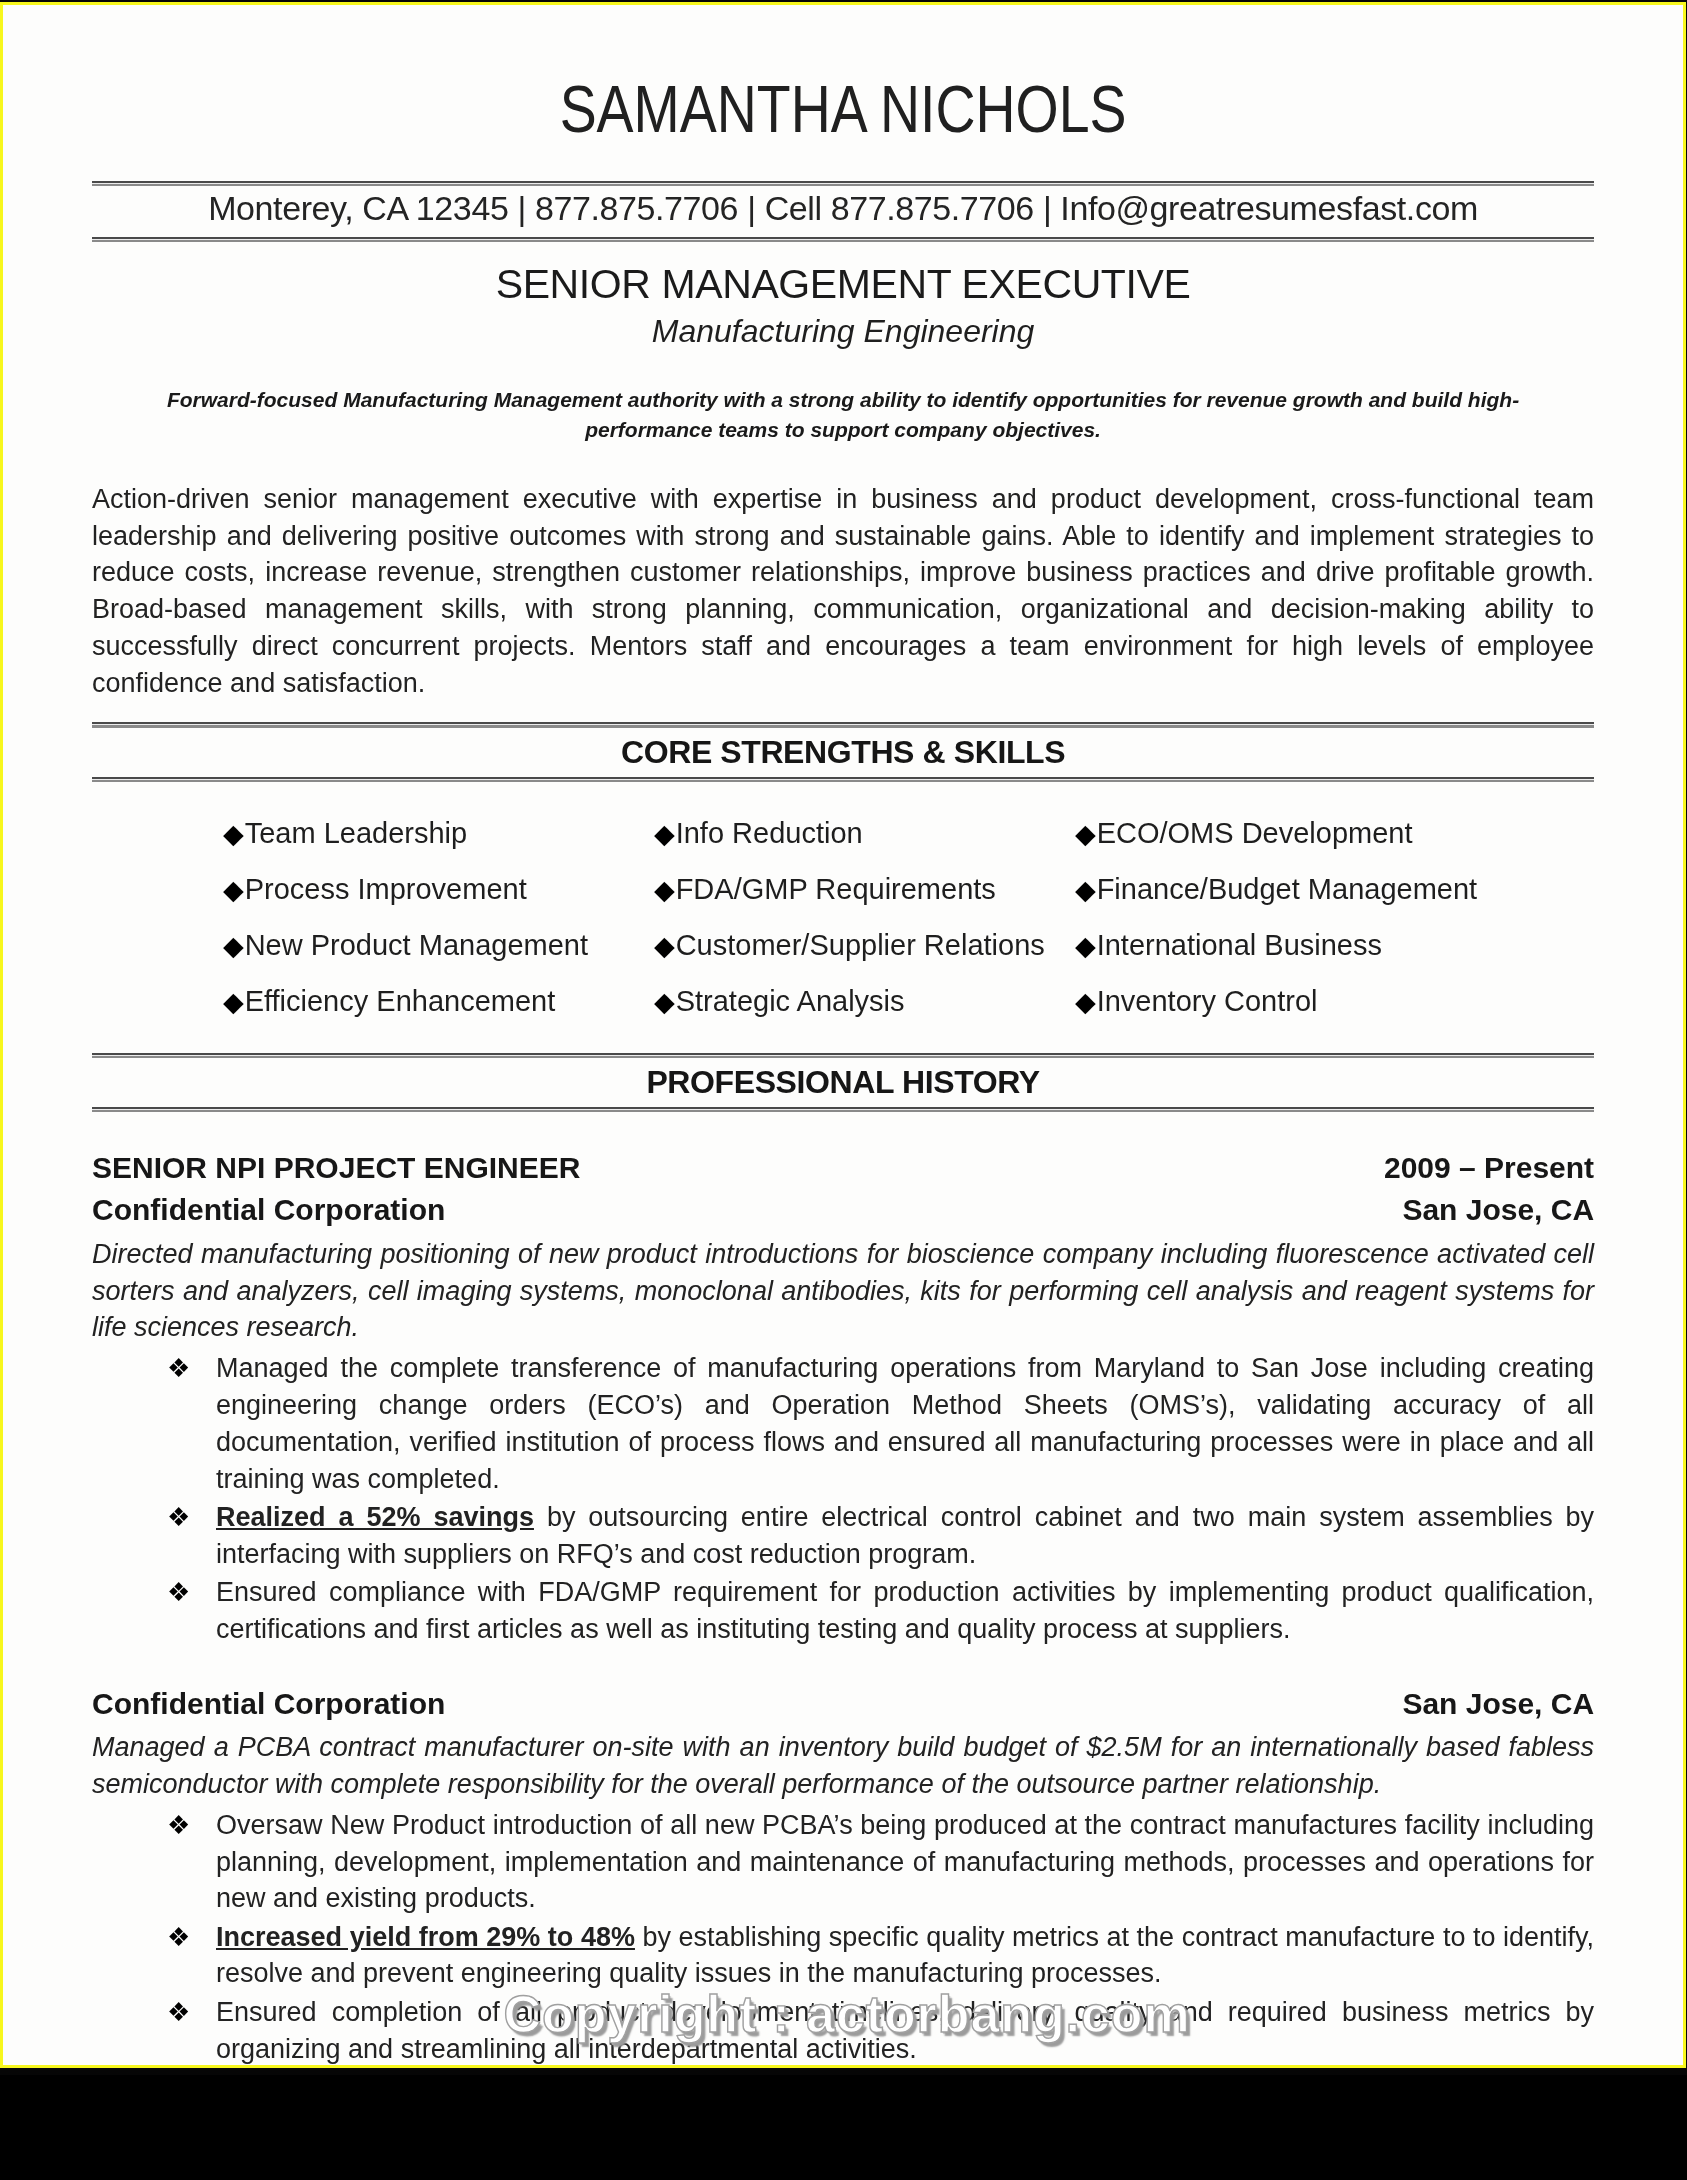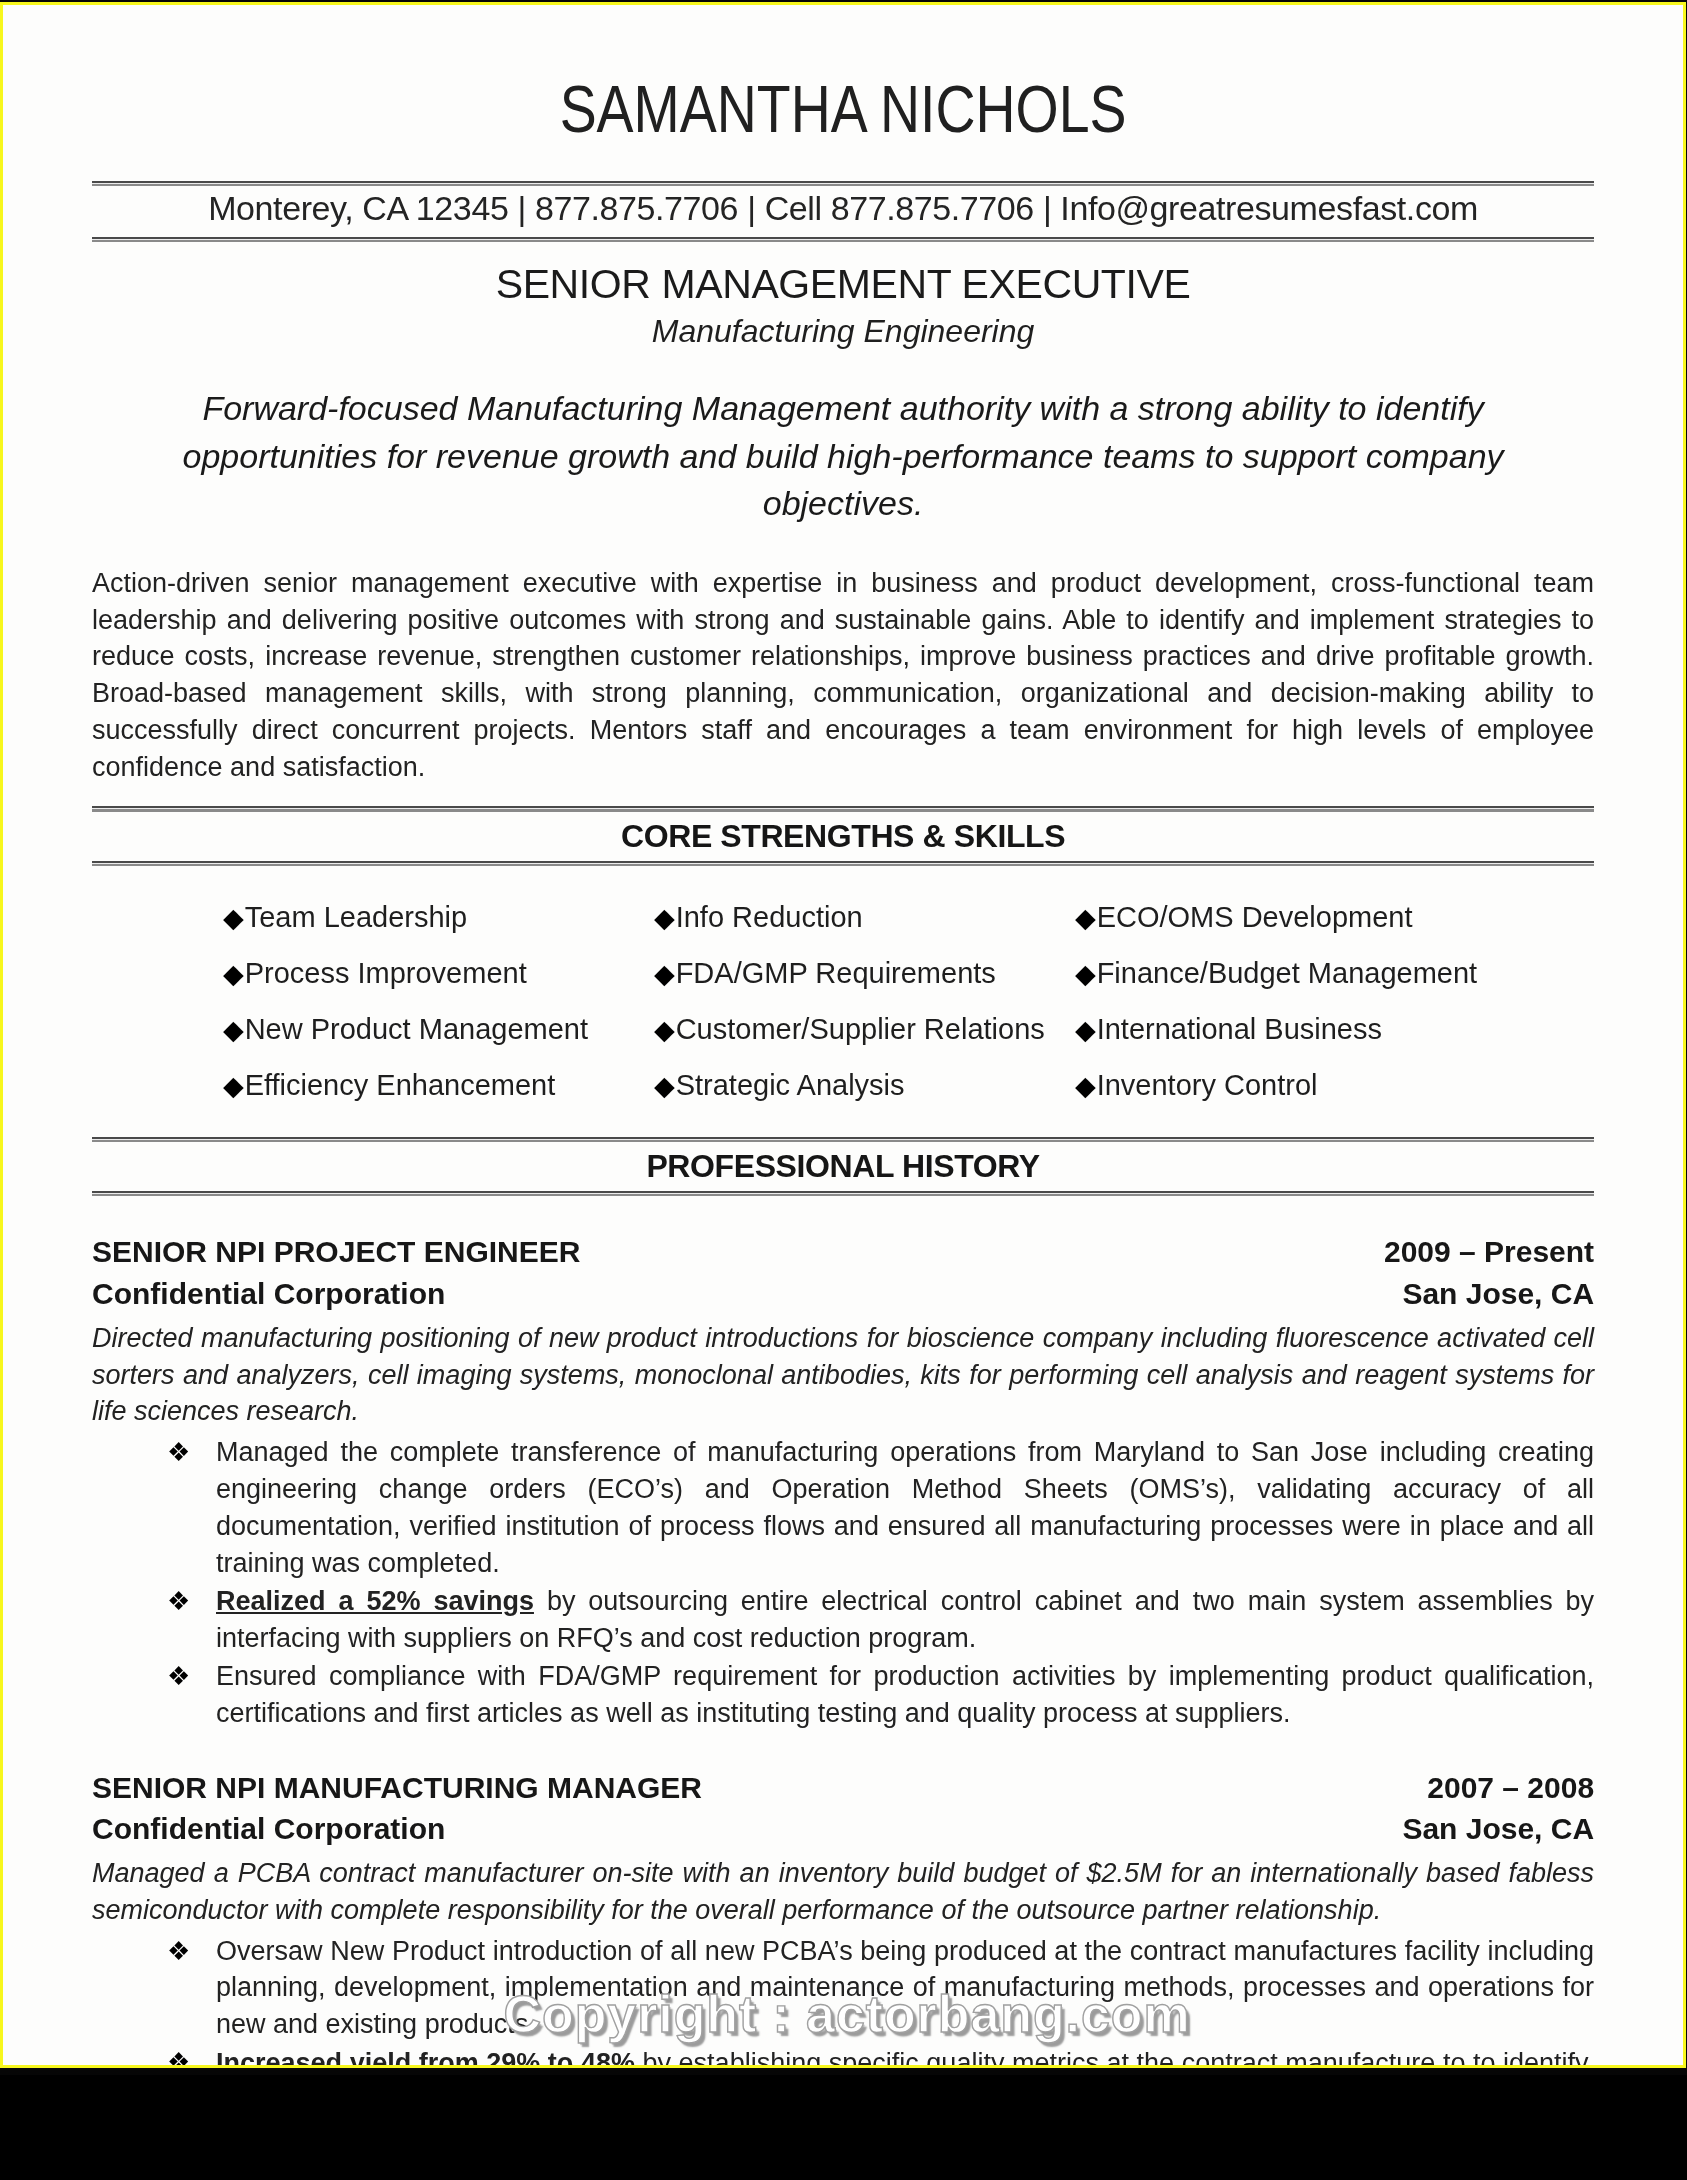--- a/index.html
+++ b/index.html
@@ -15,21 +15,21 @@
 
   .rule { height:5.2px; background:linear-gradient(to bottom,#4a4a4a 0 1.7px,#ececec 1.7px 2.6px,#8a8a8a 2.6px 5.2px); }
   .rule-1 { margin-top:37px; }
   .rule-2 { margin-top:5.2px; }
 
   .contact { text-align:center; font-size:34px; color:#242424; margin-top:3px; margin-bottom:8.7px; letter-spacing:-0.4px; }
 
   .res-title { text-align:center; font-size:41px; font-weight:normal; color:#1b1b1b; margin-top:19px; letter-spacing:-0.4px; }
   .res-subtitle { text-align:center; font-size:32px; font-style:italic; color:#1f1f1f; margin-top:5.2px; }
 
-  .tagline { text-align:center; font-size:34px; font-weight:normal; font-style:italic; color:#1a1a1a;
+  .tagline { text-align:center; font-size:21px; font-weight:bold; font-style:italic; color:#1a1a1a;
              margin:35px 35px 0 35px; line-height:1.4; }
 
   .summary { margin-top:37px; font-size:27px; line-height:1.36; text-align:justify; color:#222; }
 
   .sec-rule-top { margin-top:21px; }
   .sec-head { text-align:center; font-size:32px; font-weight:bold; color:#161616; margin:6.1px 0; letter-spacing:-0.4px; }
 
   .skills-grid { display:grid; grid-template-columns:431px 421px 1fr; margin:35px 0 35px 131px; row-gap:23px; }
   .skill { font-size:29px; color:#1e1e1e; white-space:nowrap; }
   .skill .diamond { font-size:27px; margin-right:0.9px; color:#000; }
@@ -103,24 +103,20 @@
         </div>
         <p class="job-desc">Directed manufacturing positioning of new product introductions for bioscience company including fluorescence activated cell sorters and analyzers, cell imaging systems, monoclonal antibodies, kits for performing cell analysis and reagent systems for life sciences research.</p>
         <ul class="job-bullets">
           <li><span class="marker">❖</span><span class="lead"></span><span>Managed the complete transference of manufacturing operations from Maryland to San Jose including creating engineering change orders (ECO’s)  and Operation Method Sheets (OMS’s), validating accuracy of all documentation, verified institution of process flows and ensured all manufacturing processes were in place and all training was completed.</span></li>
           <li><span class="marker">❖</span><span class="lead">Realized a 52% savings</span><span> by outsourcing entire electrical control cabinet and two main system assemblies by interfacing with suppliers on RFQ’s and cost reduction program.</span></li>
           <li><span class="marker">❖</span><span class="lead"></span><span>Ensured compliance with FDA/GMP requirement for production activities by implementing product qualification, certifications and first articles as well as instituting testing and quality process at suppliers.</span></li>
         </ul>
       </div>
 
       <div class="job">
-        <div class="job-row">
-          <span>SENIOR NPI MANUFACTURING MANAGER</span>
-          <span>2007 – 2008</span>
-        </div>
         <div class="job-row company-row">
           <span>Confidential Corporation</span>
           <span>San Jose, CA</span>
         </div>
         <p class="job-desc">Managed a PCBA contract manufacturer on-site with an inventory build budget of $2.5M for an internationally based fabless semiconductor with complete responsibility for the overall performance of the outsource partner relationship.</p>
         <ul class="job-bullets">
           <li><span class="marker">❖</span><span class="lead"></span><span>Oversaw New Product introduction of all new PCBA’s being produced at the contract manufactures facility including planning, development, implementation and maintenance of manufacturing methods, processes and operations for new and existing products.</span></li>
           <li><span class="marker">❖</span><span class="lead">Increased yield from 29% to 48%</span><span> by establishing specific quality metrics at the contract manufacture to to identify, resolve and prevent engineering quality issues in the manufacturing processes.</span></li>
           <li><span class="marker">❖</span><span class="lead"></span><span>Ensured completion of all product development timelines, delivery, quality and required business metrics by organizing and streamlining all interdepartmental activities.</span></li>
         </ul>

